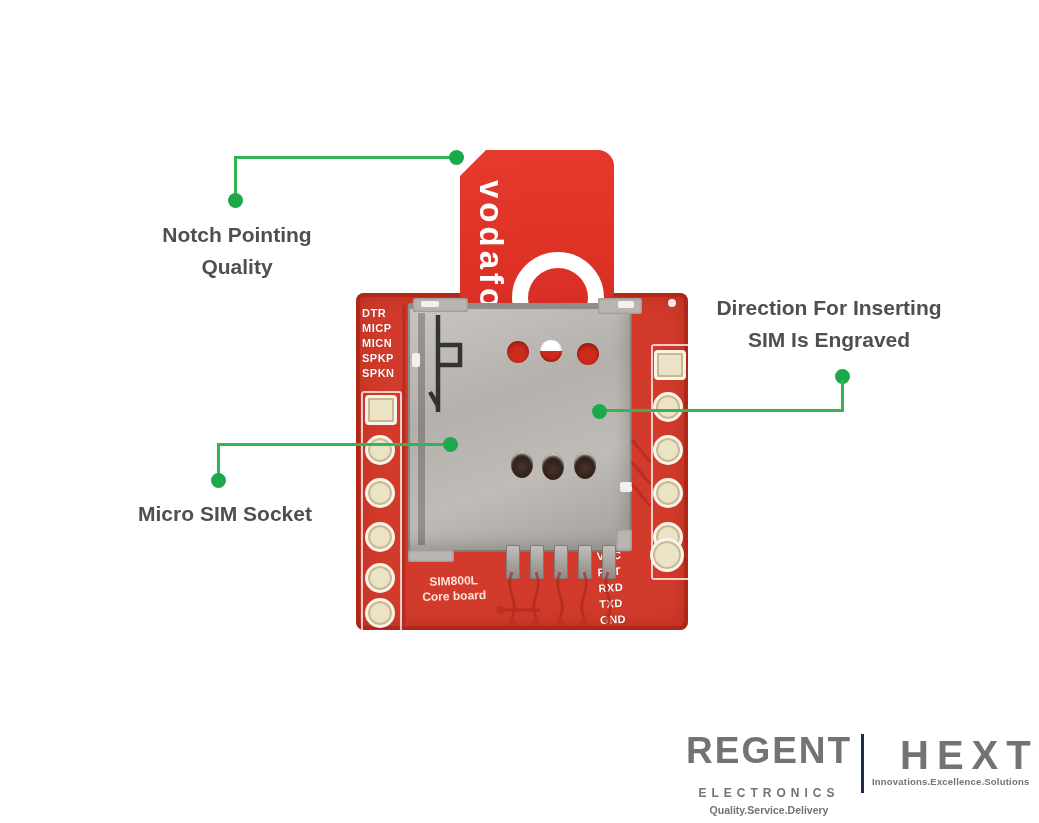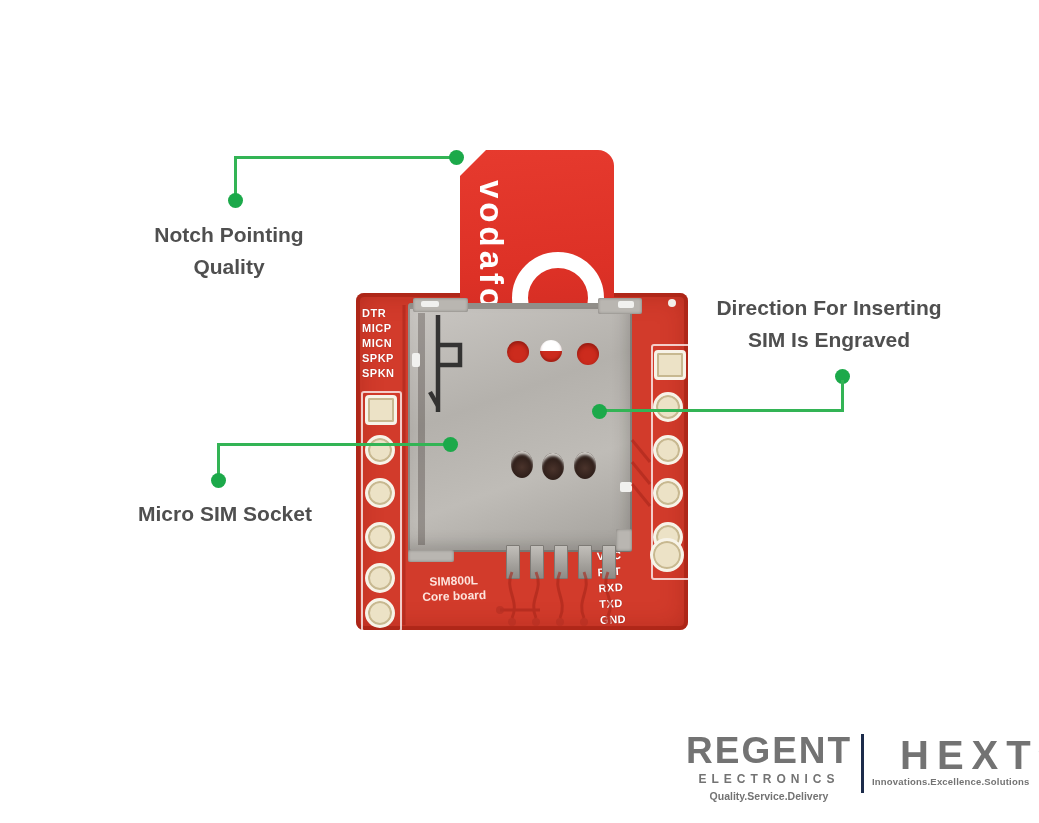--- a/index.html
+++ b/index.html
@@ -48,21 +48,21 @@
               border:1px solid #7d7a75;border-radius:1px;}
 
   
   .co-line{background:#33b455;z-index:6;}
   .co-dot{width:15px;height:15px;border-radius:50%;background:#1ca94a;z-index:6;}
   .co-label{color:#4f4f4f;font-weight:bold;font-size:21px;line-height:32px;text-align:center;z-index:6;}
 
   
   .brand-navy{color:#737373;}
   .regent-name{font-size:37px;font-weight:800;letter-spacing:2px;line-height:36px;text-align:center;}
-  .regent-sub{font-size:12px;font-weight:bold;letter-spacing:5px;text-align:center;margin-top:3px;}
+  .regent-sub{font-size:12px;font-weight:bold;letter-spacing:5px;text-align:center;margin-top:17px;}
   .regent-tag{font-size:10.5px;font-weight:600;text-align:center;margin-top:4px;}
   .hext-name{font-size:40px;font-weight:800;letter-spacing:8px;line-height:38px;text-align:center;white-space:nowrap;margin-left:28px;}
   .hext-reg{font-size:9px;font-weight:bold;vertical-align:super;letter-spacing:0;}
   .hext-tag{font-size:9.5px;font-weight:600;text-align:center;margin-top:2px;letter-spacing:.2px;}
   .brand-divider{width:3px;height:59px;background:#1c2b4a;}
 </style>
 </head>
 <body>
 
 <div id="stage">
@@ -166,21 +166,21 @@
         <circle cx="234" cy="482" r="4"></circle>
       <circle cx="258" cy="480" r="4"></circle>
         <circle cx="150" cy="470" r="4"></circle>
     </g>
   </svg>
 
   <div class="abs co-line" style="left:236px;top:156px;width:222px;height:3px;"></div>
   <div class="abs co-line" style="left:234px;top:156px;width:3px;height:46px;"></div>
   <div class="abs co-dot" style="left:449px;top:150px;"></div>
   <div class="abs co-dot" style="left:228px;top:193px;"></div>
-  <div class="abs co-label" style="left:122px;top:219px;width:214px;">
+  <div class="abs co-label" style="left:130px;top:219px;width:214px;">
     <div>Notch Pointing</div>
     <div>Quality</div>
   </div>
 
   <div class="abs co-label" style="left:694px;top:292px;width:270px;">
     <div>Direction For Inserting</div>
     <div>SIM Is Engraved</div>
   </div>
   <div class="abs co-dot" style="left:835px;top:369px;"></div>
   <div class="abs co-line" style="left:841px;top:380px;width:3px;height:32px;"></div>

